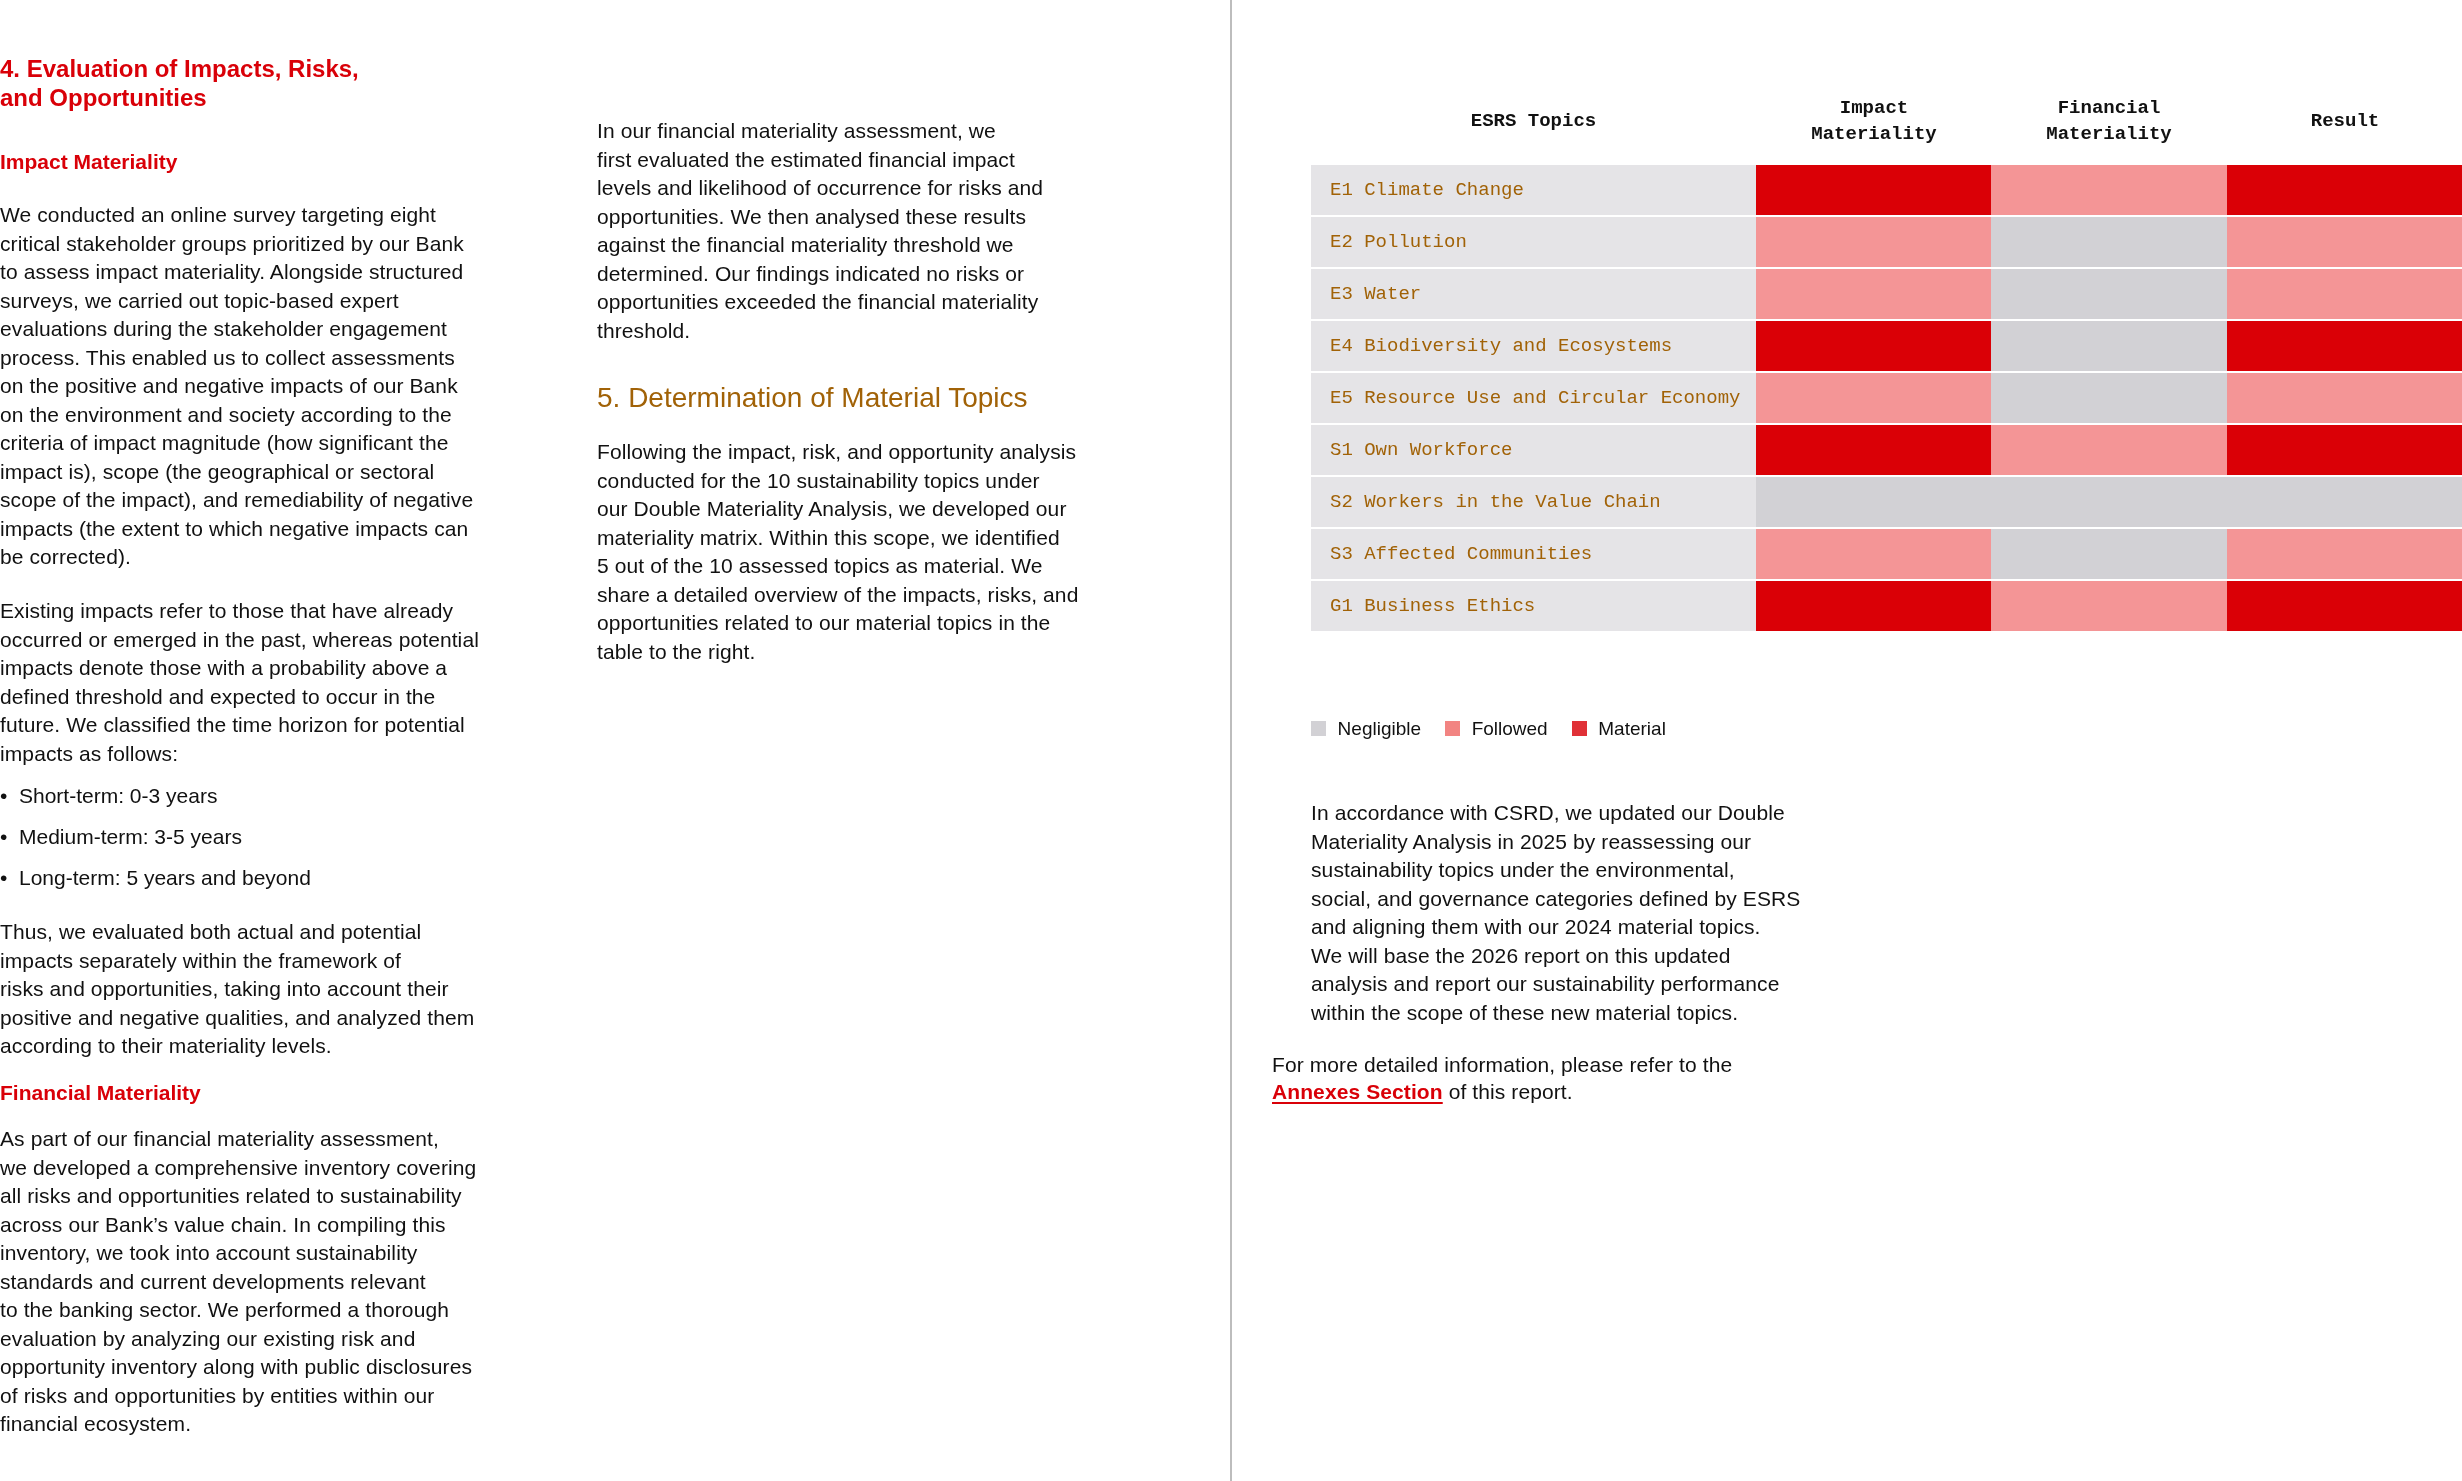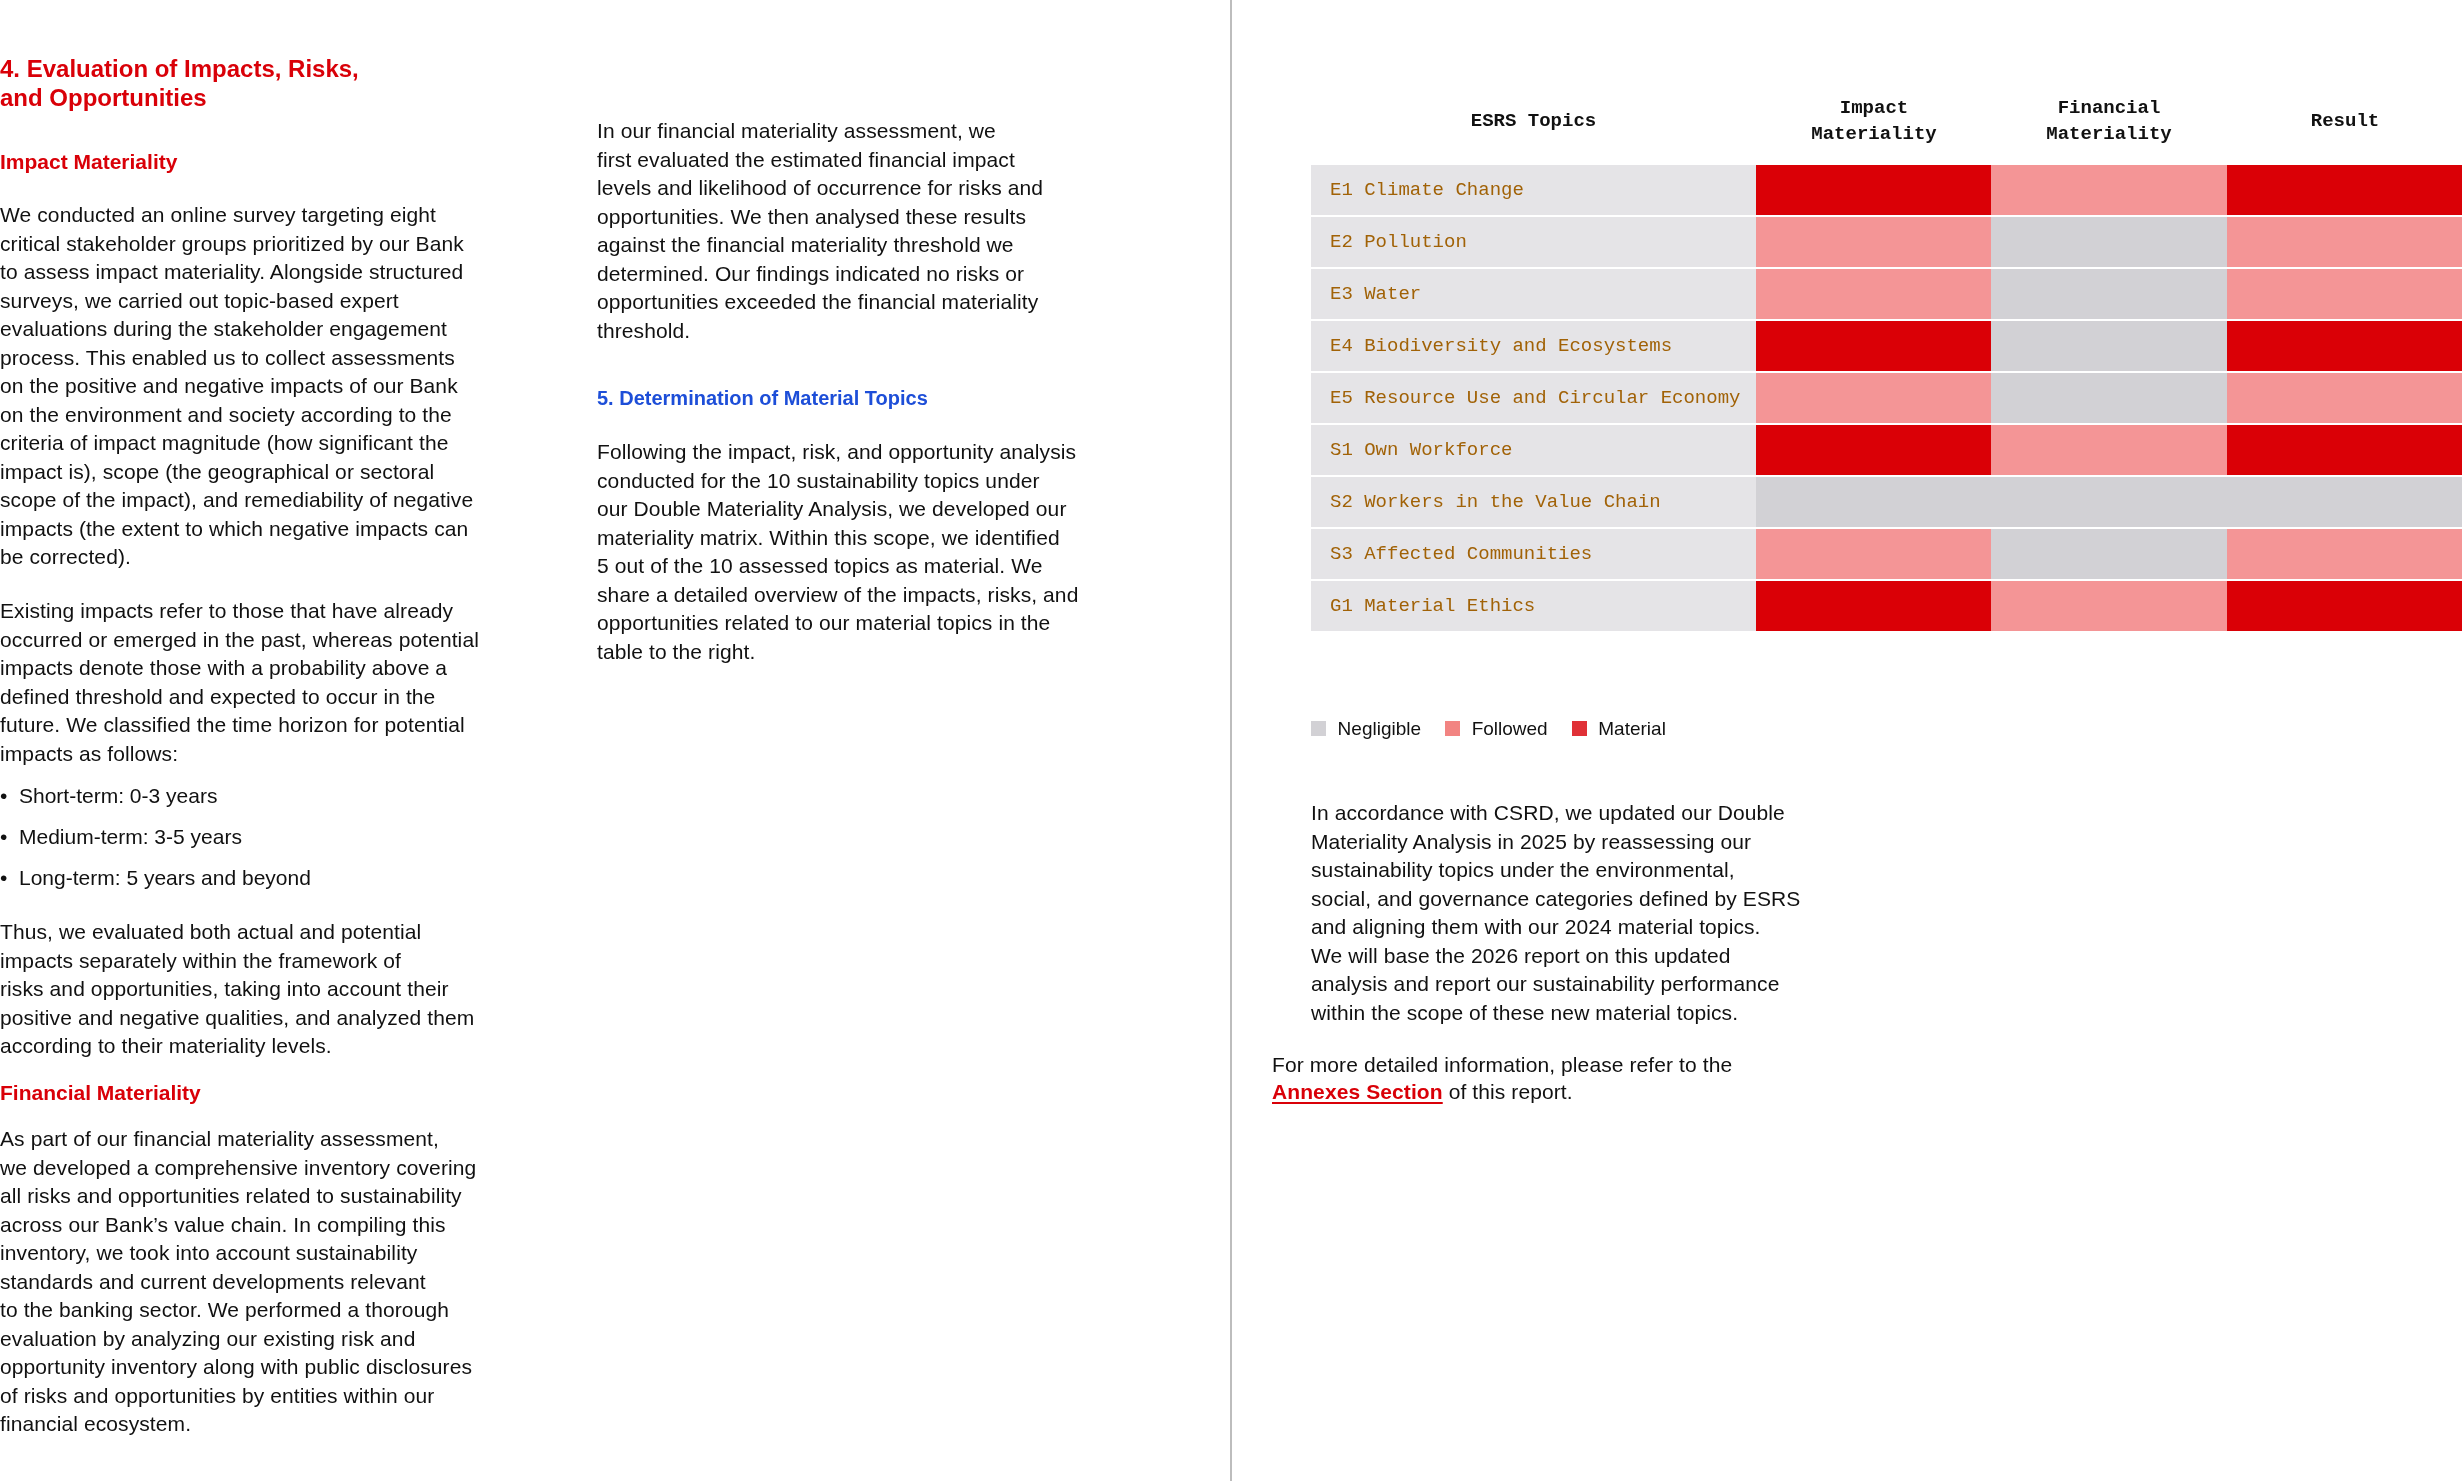--- a/index.html
+++ b/index.html
@@ -9,21 +9,21 @@
     }
     .abs { position: absolute; }
     .h1 {
       color: #D90008; font-size: 24px; line-height: 28.5px; font-weight: 600;
       margin: 0;
     }
     .h2 {
       color: #D90008; font-size: 21px; line-height: 26.4px; font-weight: 600; margin: 0;
     }
     .h-sec {
-      color: #1d4ed8; font-size: 20px; line-height: 28.5px; font-weight: 700; margin: 0;
+      color: #a16207; font-size: 28px; line-height: 28.5px; font-weight: 400; margin: 0;
     }
     .p {
       font-size: 21px; line-height: 28.5px; margin: 0; letter-spacing: 0.1px;
       white-space: pre-line;
     }
     .p.tight { line-height: 27px; }
     ul.bullets { list-style: none; margin: 0; padding: 0; }
     ul.bullets li { font-size: 21px; line-height: 28.5px; margin-bottom: 12.7px; position: relative; padding-left: 19px; }
     ul.bullets li .dot { position: absolute; left: 0; top: 0; }
     .divider { position: absolute; left: 1230px; top: 0; width: 1.6px; height: 1481px; background: #BDBDBD; }
@@ -193,21 +193,21 @@
     <div class="cell topic">S2 Workers in the Value Chain</div>
     <div class="cell merged lv-negligible"></div>
   </div>
   <div class="trow">
     <div class="cell topic">S3 Affected Communities</div>
     <div class="cell c1 lv-followed"></div>
     <div class="cell c2 lv-negligible"></div>
     <div class="cell c3 lv-followed"></div>
   </div>
   <div class="trow">
-    <div class="cell topic">G1 Material Ethics</div>
+    <div class="cell topic">G1 Business Ethics</div>
     <div class="cell c1 lv-material"></div>
     <div class="cell c2 lv-followed"></div>
     <div class="cell c3 lv-material"></div>
   </div>
 </div>
 
 <div class="legend">
   <div class="legend-item">
     <span class="swatch" style="background:#D2D1D5;"></span>
     <span class="legend-label">Negligible</span>

